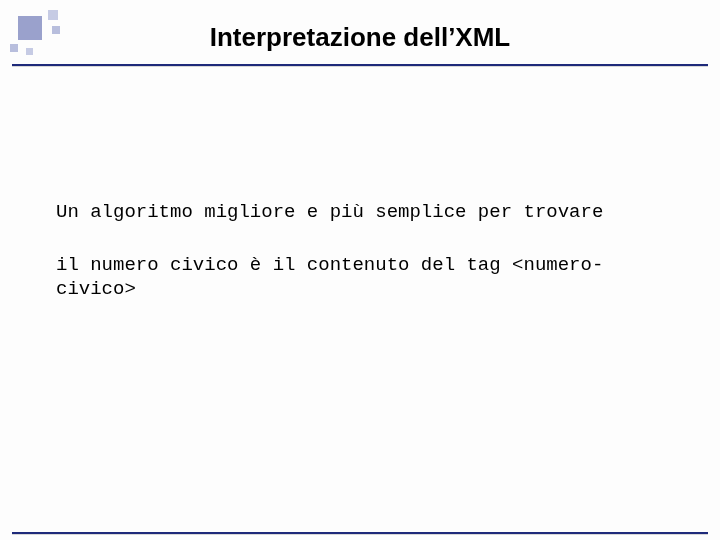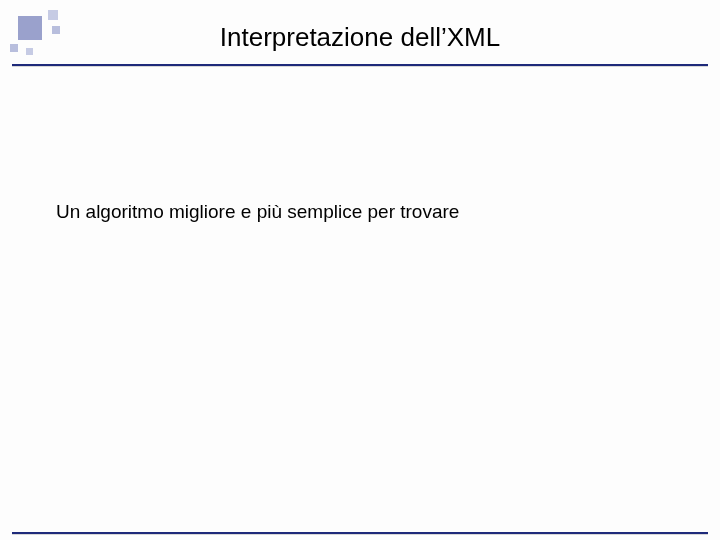--- a/index.html
+++ b/index.html
@@ -53,29 +53,30 @@
     background: #1e2a7a;
     box-shadow: 0 1px 0 rgba(0,0,0,0.15);
   }
   .title {
     position: absolute;
     top: 22px;
     left: 0;
     width: 100%;
     text-align: center;
     font-size: 26px;
-    font-weight: normal;
+    font-weight: bold;
   }
   .content {
     position: absolute;
     top: 200px;
     left: 56px;
     right: 40px;
     font-size: 19px;
     line-height: 1.3;
+    font-family: Liberation Mono, monospace;
   }
   .para1 {
     margin-bottom: 28px;
   }
 </style>
 </head>
 <body>
 
 <div class="corner-deco">
   <div class="sq sq-big"></div>
@@ -86,15 +87,16 @@
 </div>
 
 <div class="title">Interpretazione dell’XML</div>
 
 <div class="rule-top"></div>
 
 <div class="content">
   <div class="para1">
     <span>Un algoritmo migliore e più semplice per trovare</span><br>
   </div>
+  <div>il numero civico è il contenuto del tag &lt;numero-civico&gt;</div>
 </div>
 
 <div class="rule-bottom"></div>
 
 </body></html>

